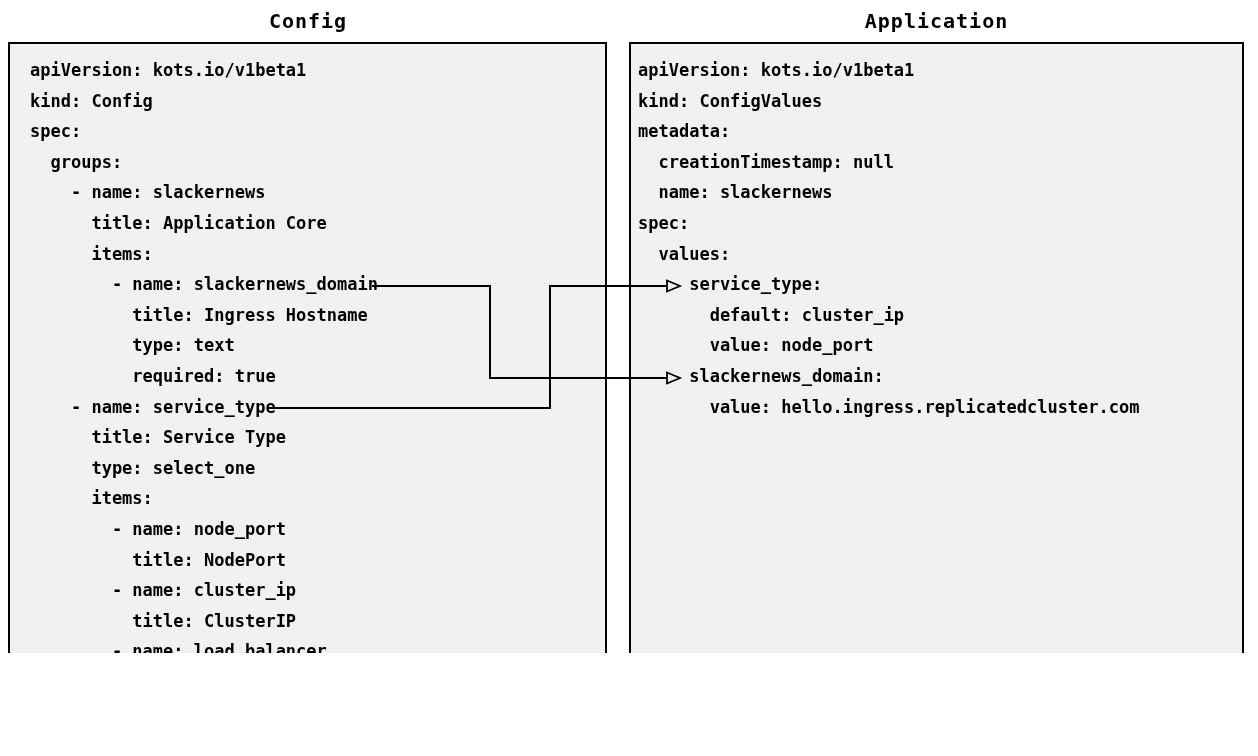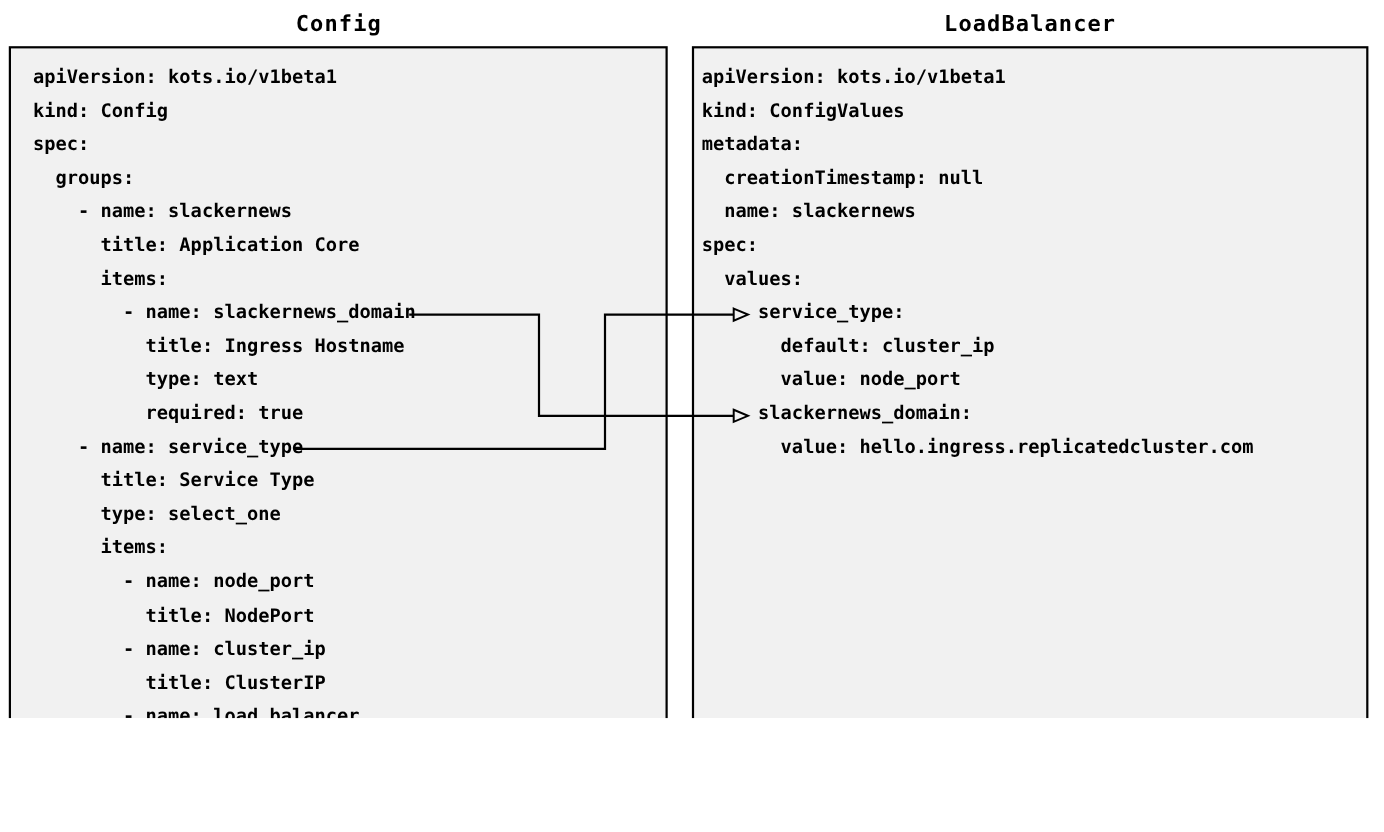--- a/index.html
+++ b/index.html
@@ -58,21 +58,21 @@
     pointer-events: none;
   }
 </style>
 </head>
 <body>
 
 <div class="stage">
 
   <div class="panel-title" id="title-left">Config</div>
 
-  <div class="panel-title" id="title-right">LoadBalancer</div>
+  <div class="panel-title" id="title-right">Application</div>
 
   <div class="panel" id="panel-left">
     <pre class="code">apiVersion: kots.io/v1beta1
 kind: Config
 spec:
   groups:
     - name: slackernews
       title: Application Core
       items:
         - name: slackernews_domain

